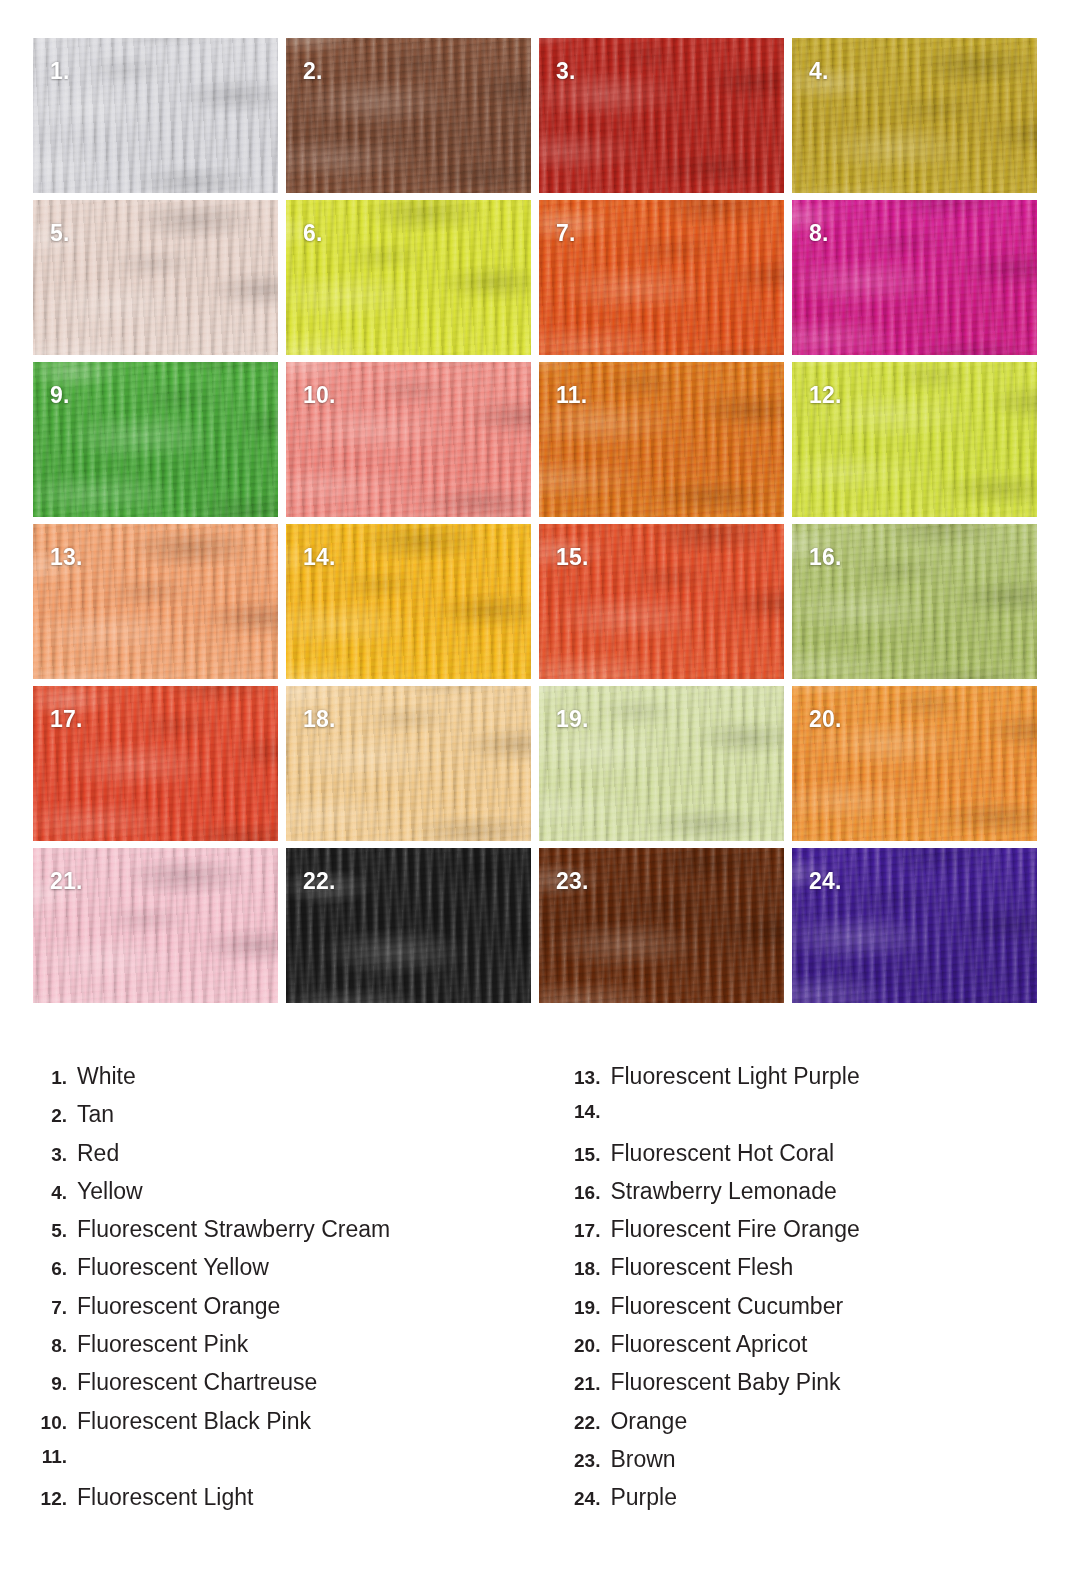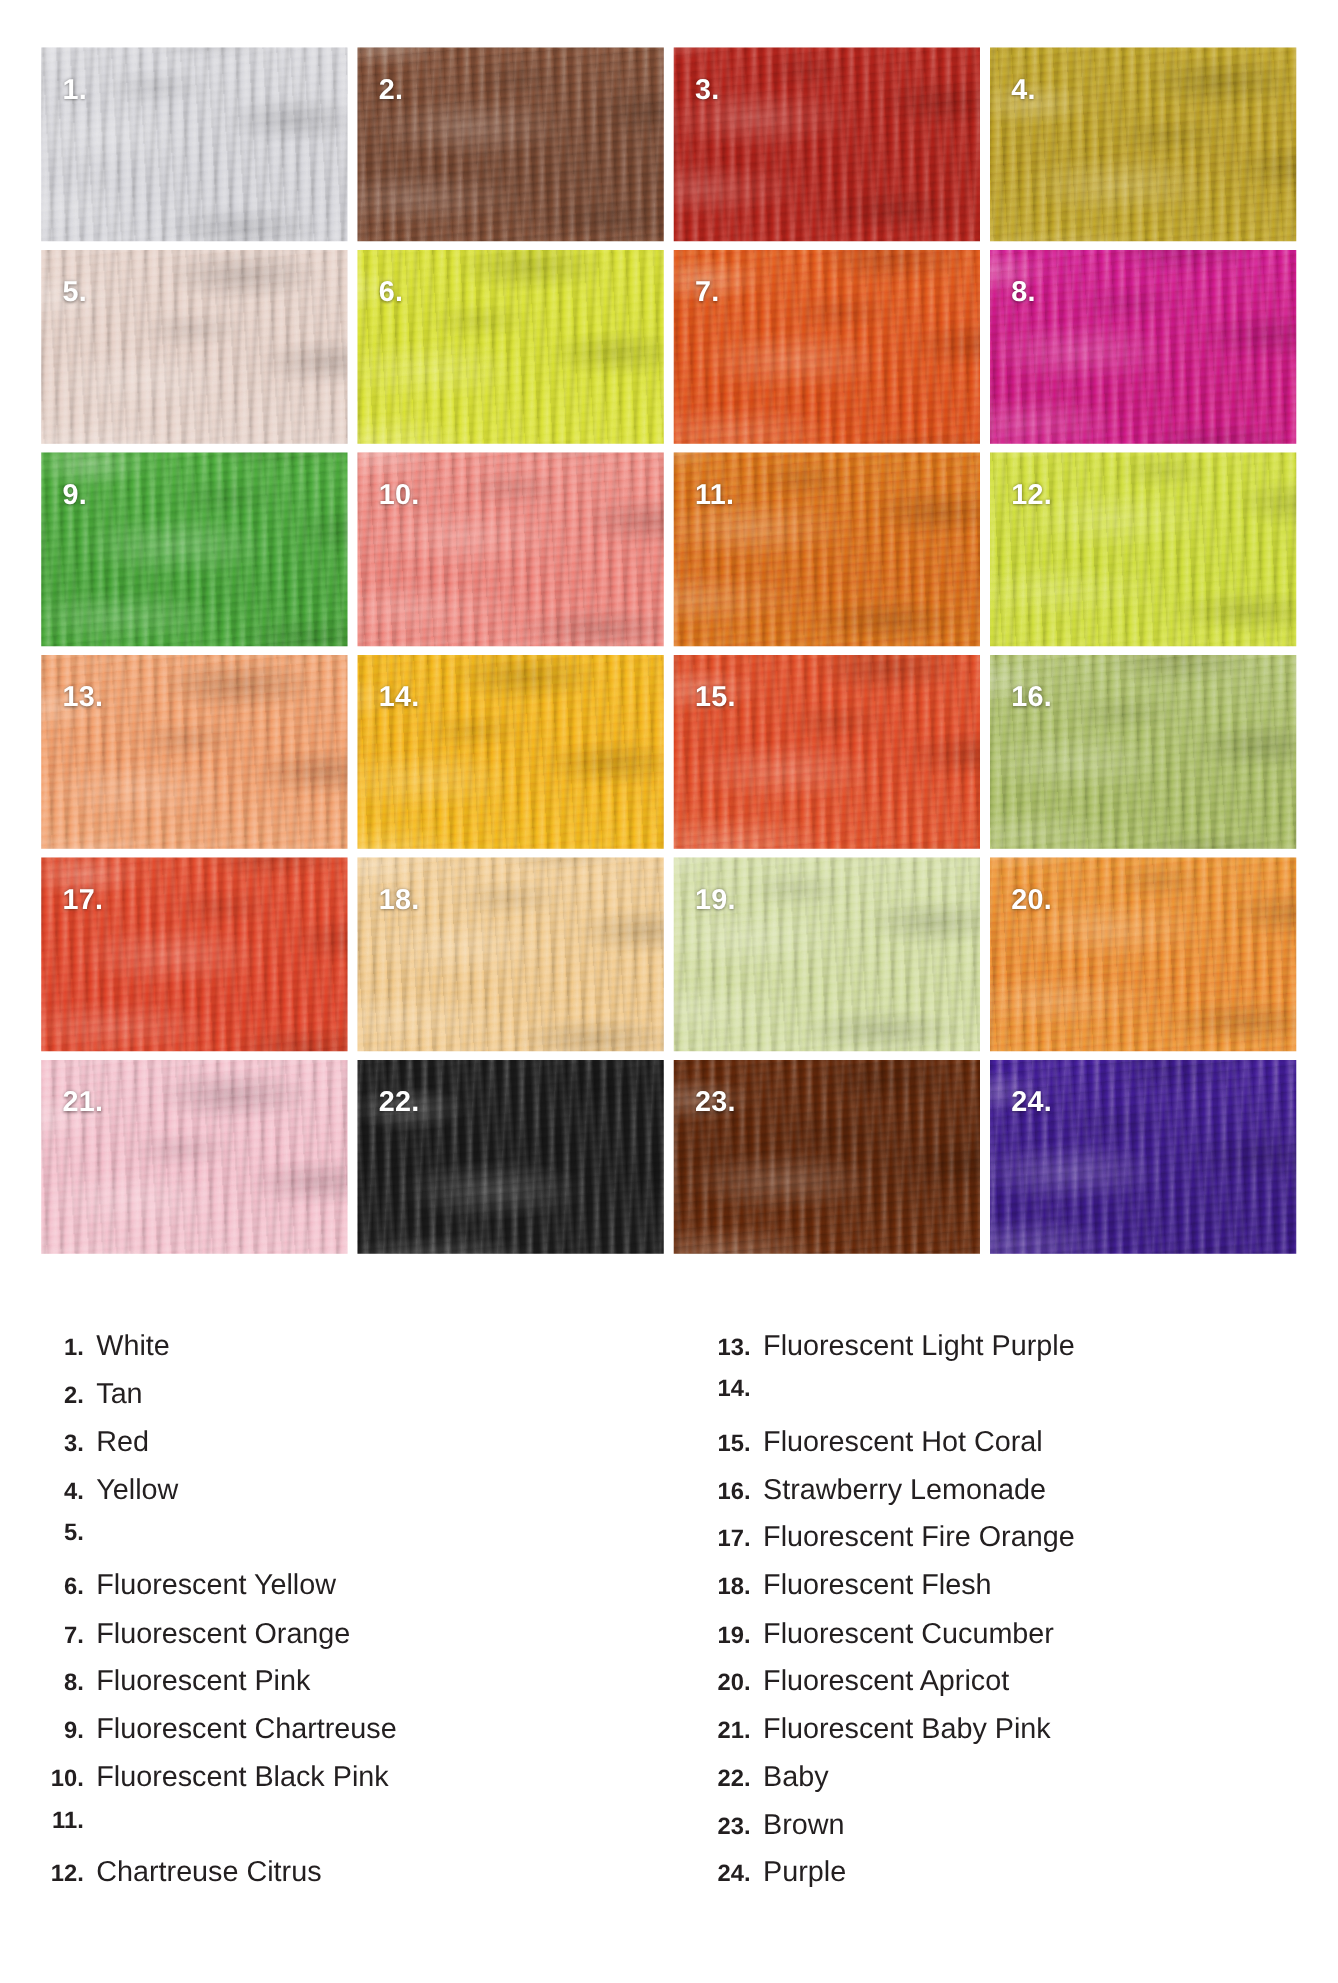--- a/index.html
+++ b/index.html
@@ -298,20 +298,21 @@
       <div class="legend-row">
         <span class="legend-num">3.</span>
         <span class="legend-label">Red</span>
       </div>
       <div class="legend-row">
         <span class="legend-num">4.</span>
         <span class="legend-label">Yellow</span>
       </div>
       <div class="legend-row">
         <span class="legend-num">5.</span>
+        <span class="legend-label">Fluorescent Strawberry Cream</span>
       </div>
       <div class="legend-row">
         <span class="legend-num">6.</span>
         <span class="legend-label">Fluorescent Yellow</span>
       </div>
       <div class="legend-row">
         <span class="legend-num">7.</span>
         <span class="legend-label">Fluorescent Orange</span>
       </div>
       <div class="legend-row">
@@ -324,21 +325,21 @@
       </div>
       <div class="legend-row">
         <span class="legend-num">10.</span>
         <span class="legend-label">Fluorescent Black Pink</span>
       </div>
       <div class="legend-row">
         <span class="legend-num">11.</span>
       </div>
       <div class="legend-row">
         <span class="legend-num">12.</span>
-        <span class="legend-label">Chartreuse Citrus</span>
+        <span class="legend-label">Fluorescent Light</span>
       </div>
     </div>
   <div class="legend-col right" id="legend-col-right">
       <div class="legend-row">
         <span class="legend-num">13.</span>
         <span class="legend-label">Fluorescent Light Purple</span>
       </div>
       <div class="legend-row">
         <span class="legend-num">14.</span>
       </div>
@@ -365,21 +366,21 @@
       <div class="legend-row">
         <span class="legend-num">20.</span>
         <span class="legend-label">Fluorescent Apricot</span>
       </div>
       <div class="legend-row">
         <span class="legend-num">21.</span>
         <span class="legend-label">Fluorescent Baby Pink</span>
       </div>
       <div class="legend-row">
         <span class="legend-num">22.</span>
-        <span class="legend-label">Baby</span>
+        <span class="legend-label">Orange</span>
       </div>
       <div class="legend-row">
         <span class="legend-num">23.</span>
         <span class="legend-label">Brown</span>
       </div>
       <div class="legend-row">
         <span class="legend-num">24.</span>
         <span class="legend-label">Purple</span>
       </div>
     </div>

